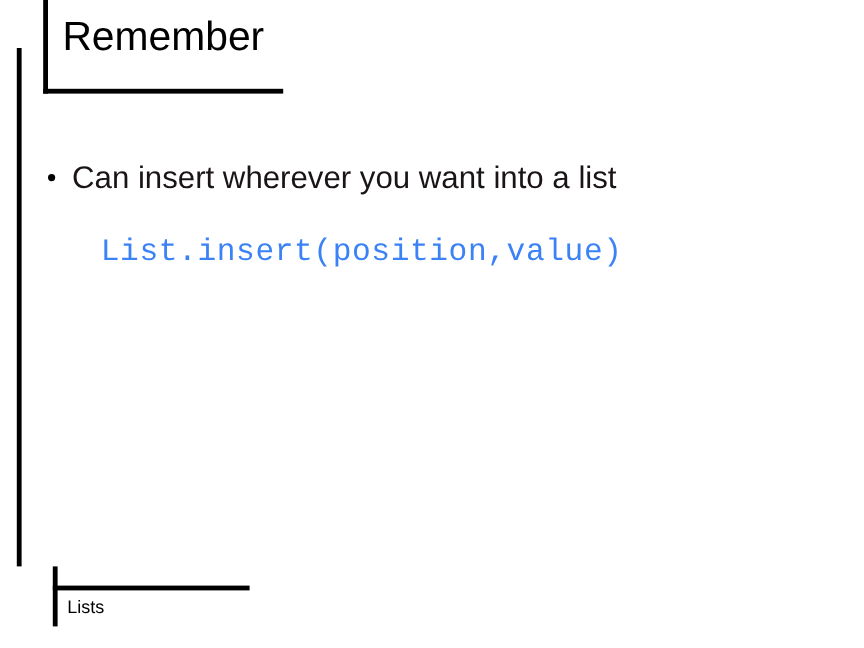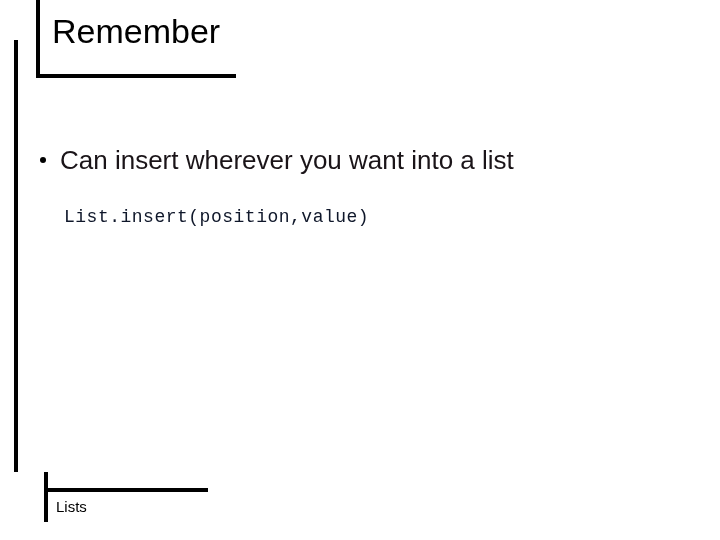--- a/index.html
+++ b/index.html
@@ -63,41 +63,40 @@
   .body {
     position: absolute;
     left: 40px;
     top: 132px;
     right: 30px;
   }
   .bullet-row {
     display: flex;
     align-items: flex-start;
     margin-bottom: 30px;
-    margin-top: 12px;
   }
   .bullet-dot {
     width: 6px;
     height: 6px;
     min-width: 6px;
     background: #000;
     border-radius: 50%;
     margin-top: 13px;
     margin-right: 14px;
   }
   .bullet-text {
     font-size: 26px;
     color: #1a1418;
     line-height: 1.25;
   }
   .code-line {
-    margin-left: 24px;
+    margin-left: 44px;
     font-family: "Courier New", Courier, monospace;
-    font-size: 18px;
-    color: #0f172a;
+    font-size: 26px;
+    color: #3b82f6;
     letter-spacing: 0.5px;
     white-space: pre;
   }
   
   .footer-vbar {
     position: absolute;
     left: 44px;
     top: 472px;
     width: 4px;
     height: 50px;

